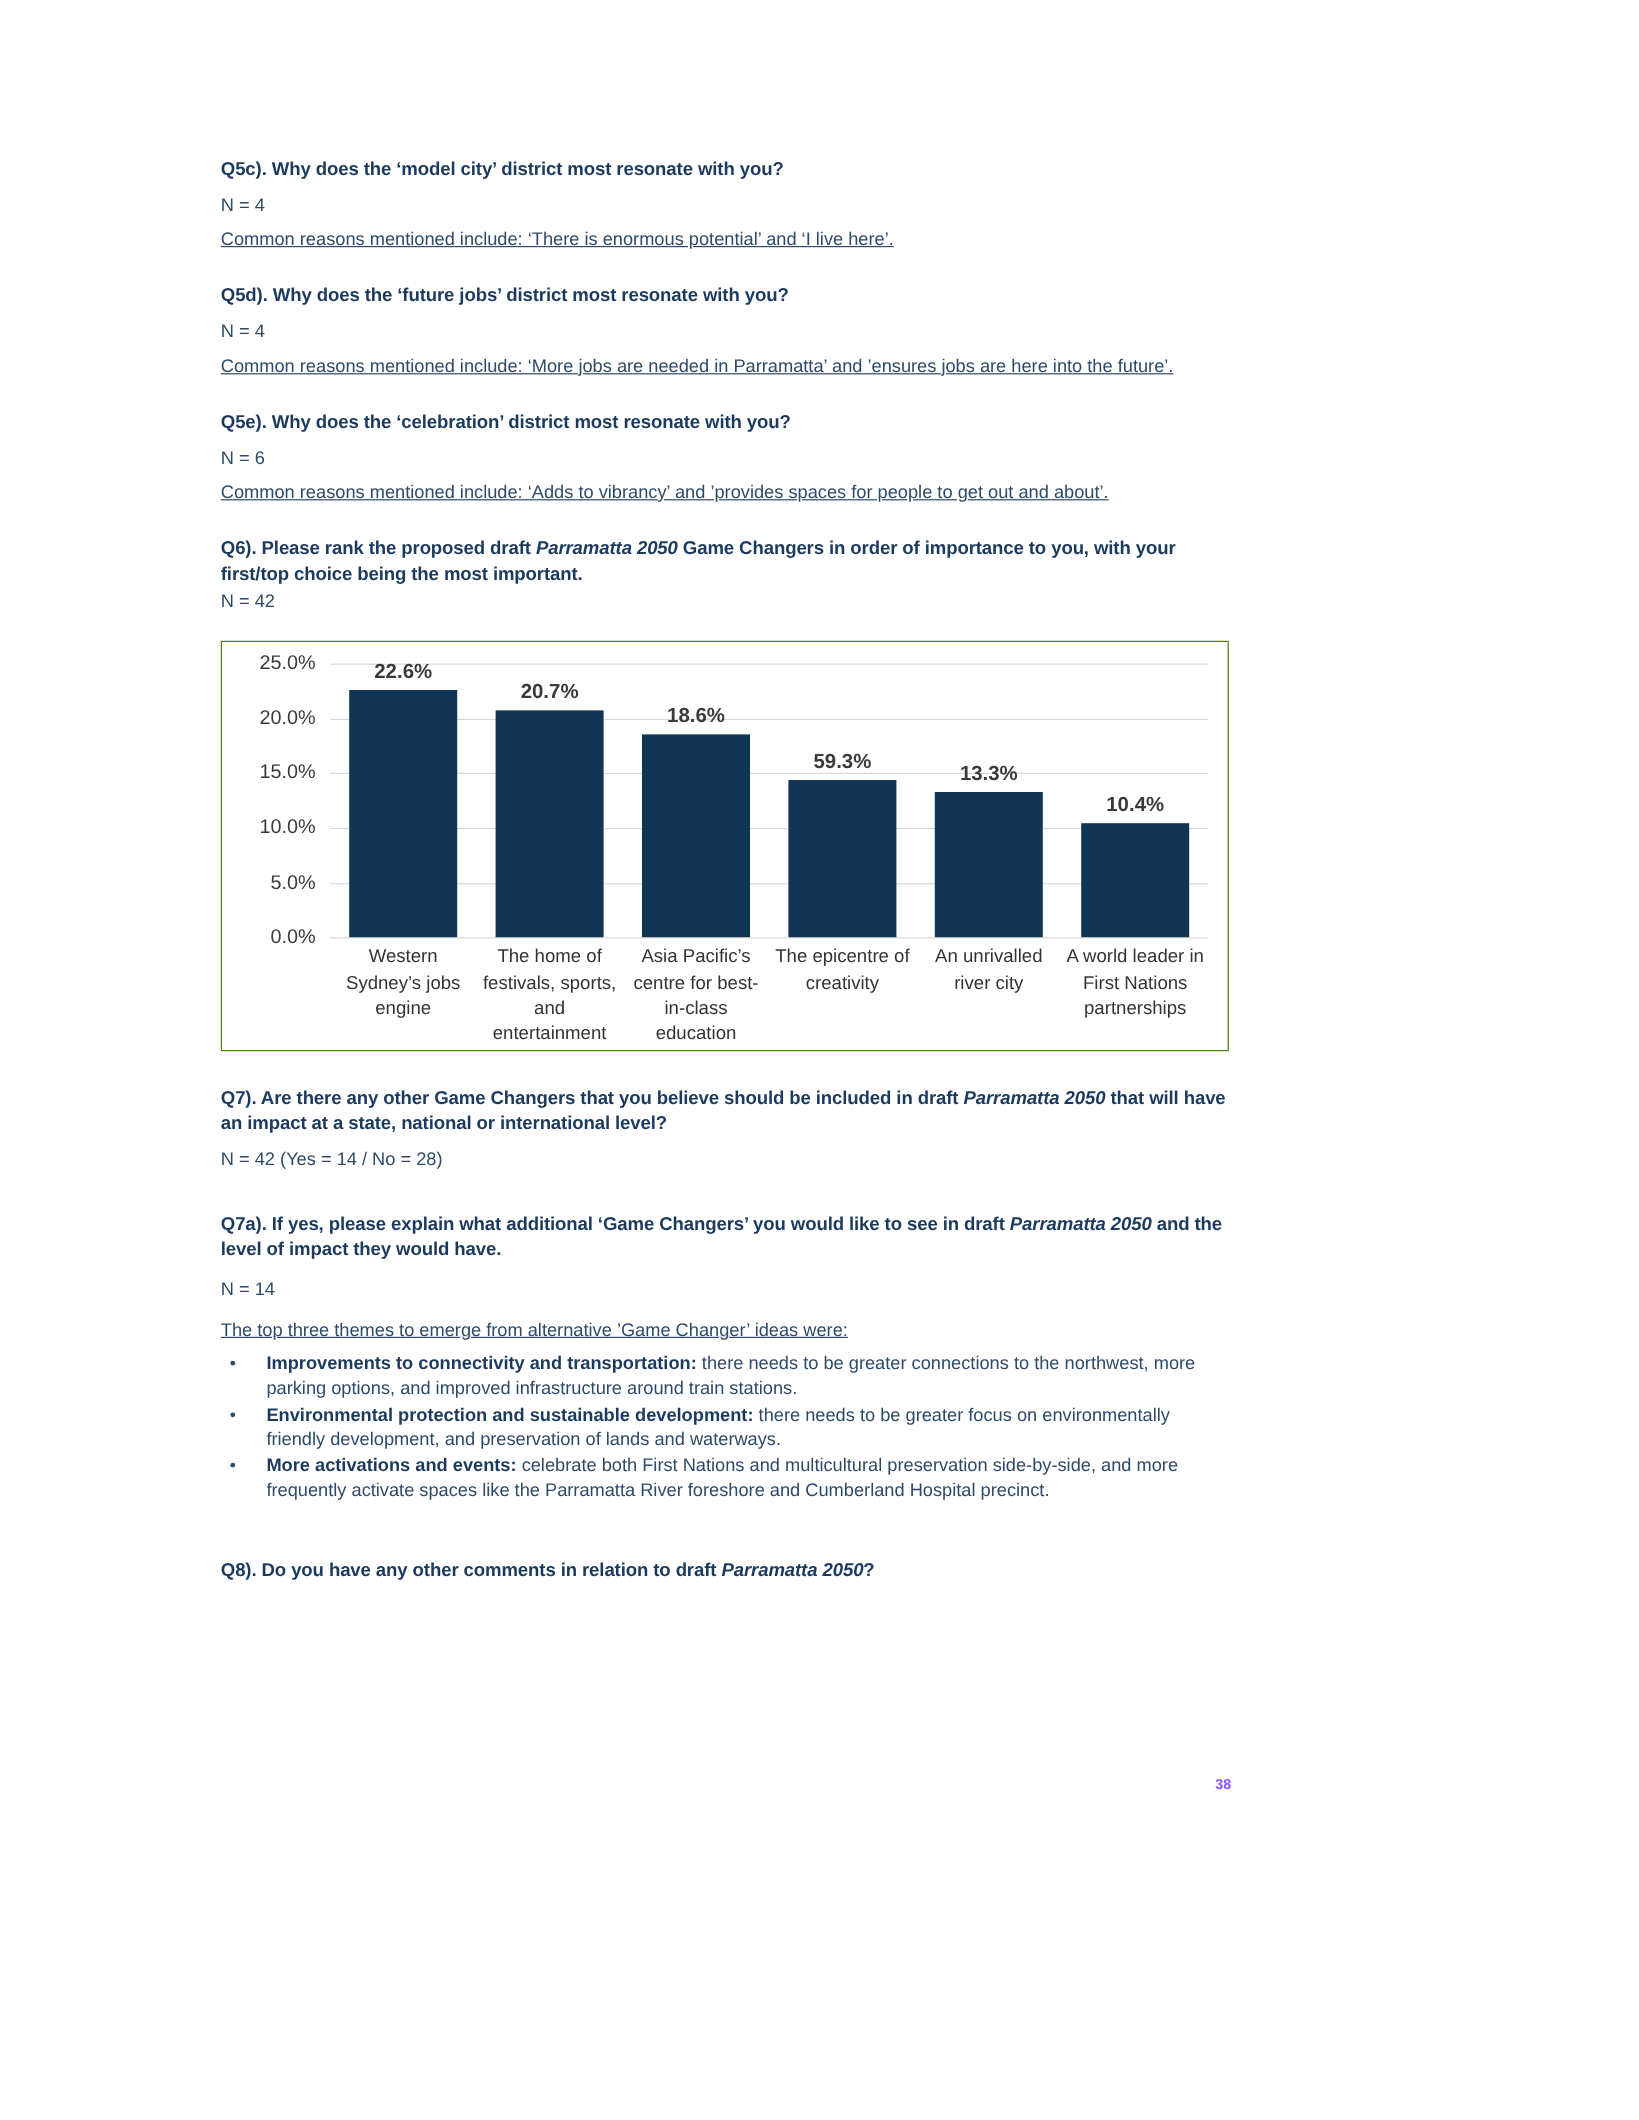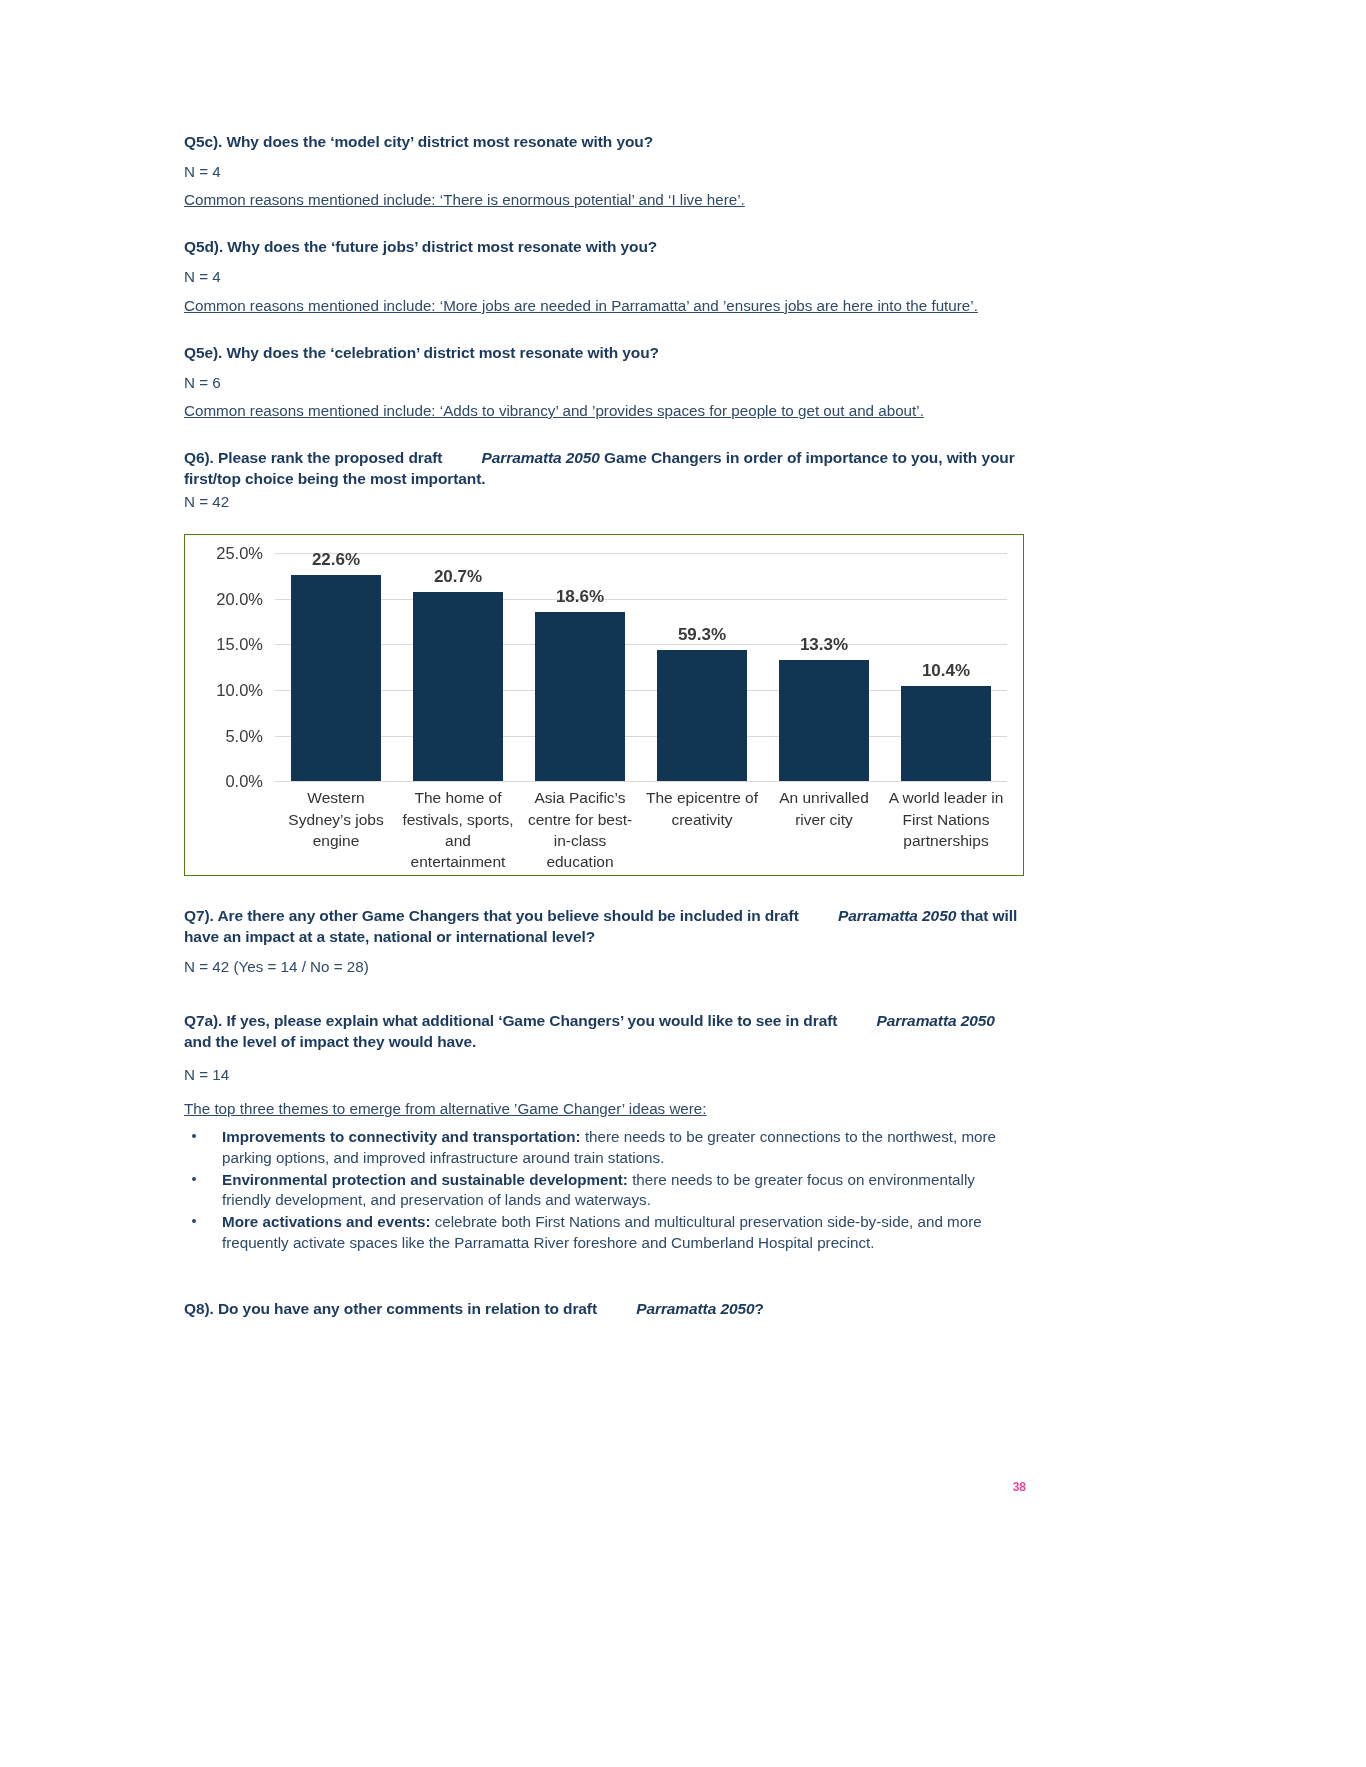--- a/index.html
+++ b/index.html
@@ -29,21 +29,21 @@
     width: 842px;
   }
   .q-heading {
     font-weight: bold;
     font-size: 15.5px;
     line-height: 1.35;
     color: #1b3a5e;
     margin: 0 0 9px 0;
     letter-spacing: -0.1px;
   }
-  .q-heading em { font-style: italic; margin-left: 35px; }
+  .q-heading em { font-style: italic; }
   .body-text {
     font-size: 15.2px;
     line-height: 1.33;
     color: #2e4a68;
     margin: 0 0 8px 0;
     text-decoration: underline;
   }
   .n-line {
     font-size: 15.2px;
     line-height: 1.33;
@@ -157,21 +157,21 @@
     background: #2e4a68;
   }
   ul.themes li b { font-weight: bold; color: #1b3a5e; }
 
   .page-number {
     position: absolute;
     right: 340px;
     top: 1480px;
     font-size: 12px;
     font-weight: bold;
-    color: #ec4899;
+    color: #8b5cf6;
   }
 </style>
 </head>
 <body>
 
 <div class="page">
   <div class="content">
 
     <div class="blk">
       <p class="q-heading">Q5c). Why does the ‘model city’ district most resonate with you?</p>

